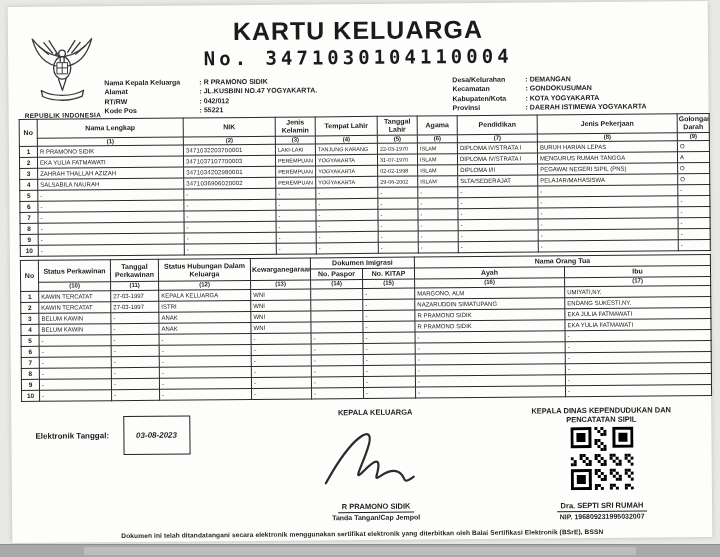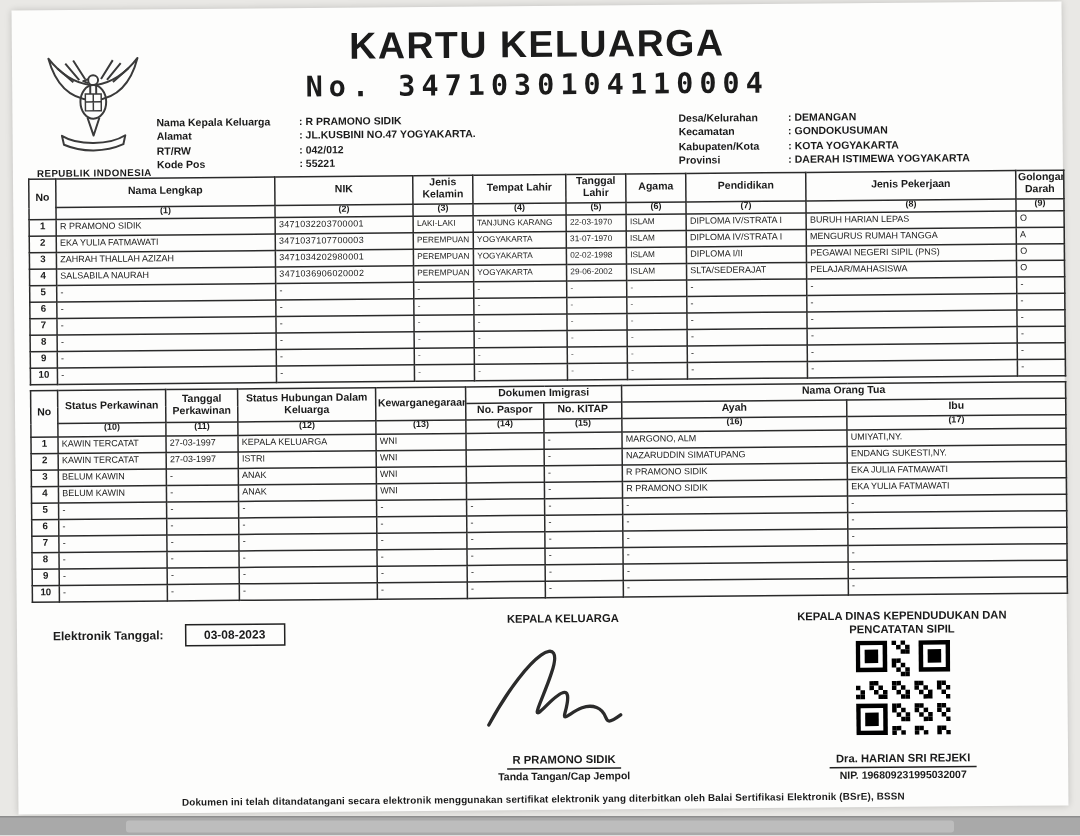--- a/index.html
+++ b/index.html
@@ -40,21 +40,21 @@
   .t1 tbody td:nth-child(3) { letter-spacing:.2px; }
   .t1 tbody td:nth-child(4),
   .t1 tbody td:nth-child(5),
   .t1 tbody td:nth-child(6),
   .t1 tbody td:nth-child(7) { font-size:5.5px; }
 
   
   .bottom { display:flex; margin-top:7px; height:118px; }
   .b-left { width:228px; padding:8px 0 0 14px; font-size:8px; font-weight:600; }
   .issue-line { display:flex; align-items:center; gap:14px; }
-  .issue-box { border:1.5px solid #222; padding:2px 12px; font-size:8px; font-weight:bold; }
+  .issue-box { border:1.5px solid #222; padding:14px 12px; font-size:8px; font-weight:bold;font-style:italic; }
   .b-center { width:252px; text-align:center; }
   .b-right { flex:1; text-align:center; }
   .sig-title { font-size:7.5px; font-weight:bold; margin-top:2px; line-height:1.25; }
   .sig-scribble { margin-top:2px; }
   .sig-name { display:inline-block; font-size:7.5px; font-weight:bold; border-bottom:1px solid #222; padding:0 4px 1px; margin-top:2px; }
   .sig-caption { font-size:7px; font-weight:600; margin-top:1px; }
   .qr-wrap { margin-top:3px; }
   .footer { text-align:center; font-size:6.6px; font-weight:600; margin-top:6px; letter-spacing:.1px; }
 
   
@@ -544,21 +544,21 @@
             <rect x="3" y="3" width="15" height="15" fill="#fff"></rect>
             <rect x="6" y="6" width="9" height="9" fill="#000"></rect>
             <rect x="42" y="0" width="21" height="21" fill="#000"></rect>
             <rect x="45" y="3" width="15" height="15" fill="#fff"></rect>
             <rect x="48" y="6" width="9" height="9" fill="#000"></rect>
             <rect x="0" y="42" width="21" height="21" fill="#000"></rect>
             <rect x="3" y="45" width="15" height="15" fill="#fff"></rect>
             <rect x="6" y="48" width="9" height="9" fill="#000"></rect>
           </svg>
       </div>
-      <div><span class="sig-name">Dra. HARIAN SRI REJEKI</span></div>
+      <div><span class="sig-name">Dra. SEPTI SRI RUMAH</span></div>
       <div class="sig-caption">NIP. 196809231995032007</div>
     </div>
   </div>
 
   <div class="footer">Dokumen ini telah ditandatangani secara elektronik menggunakan sertifikat elektronik yang diterbitkan oleh Balai Sertifikasi Elektronik (BSrE), BSSN</div>
 </div>
 
 <div class="bottom-bar">
   <div class="thumb"></div>
 </div>

